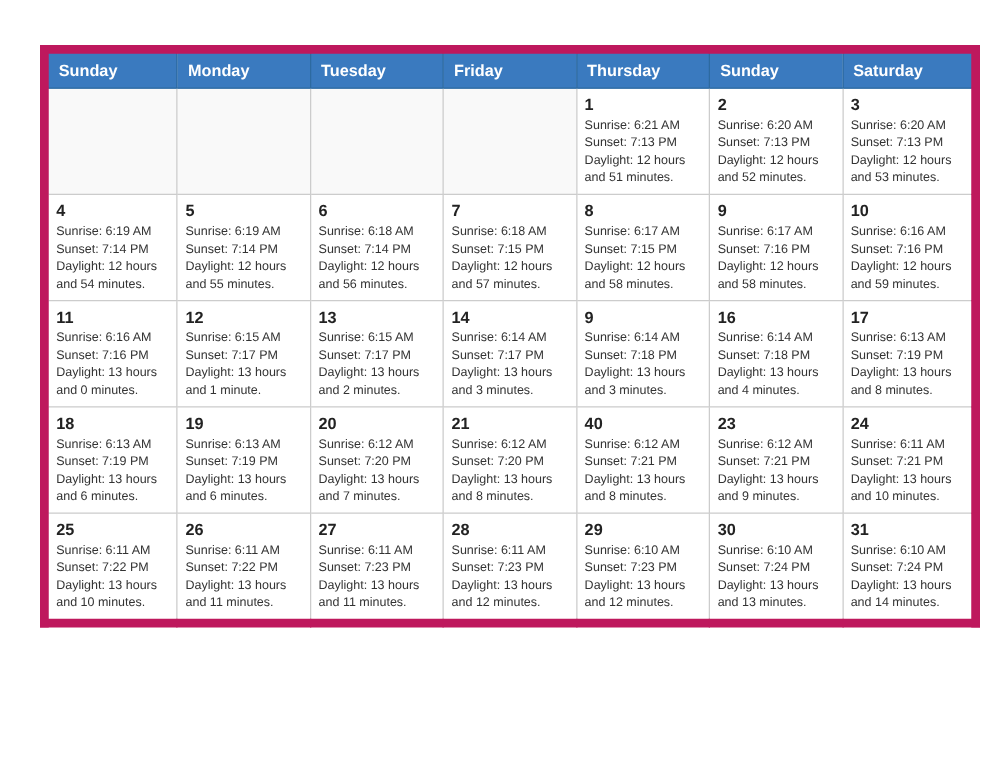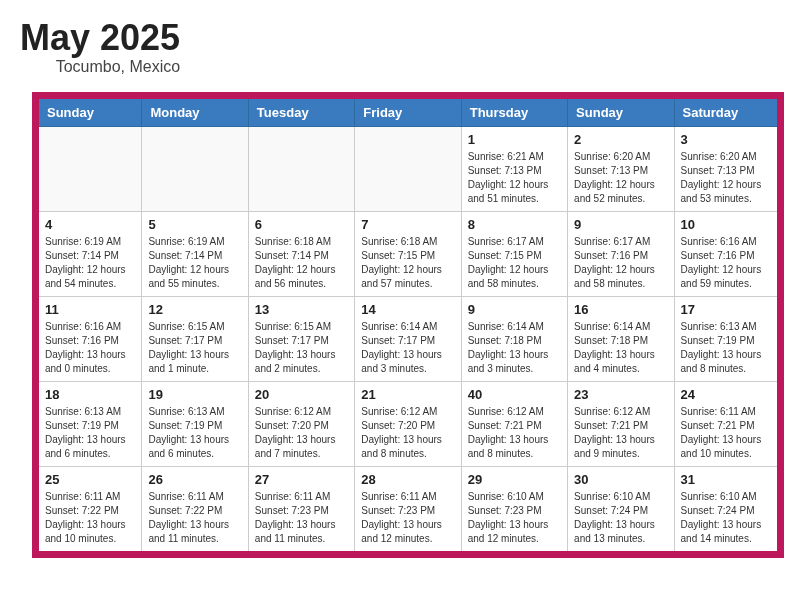--- a/index.html
+++ b/index.html
@@ -89,24 +89,20 @@
       line-height: 1.4;
     }
     .week-row td {
       height: 85px;
     }
   </style>
 </head>
 <body>
 
 <div class="header">
-  <div class="title-block">
-    <div class="month-title">May 2025</div>
-    <div class="location">Tocumbo, Mexico</div>
-  </div>
 </div>
 
 <table class="calendar">
   <thead>
     <tr>
     <th>Sunday</th>
         <th>Monday</th>
         <th>Tuesday</th>
         <th>Friday</th>
         <th>Thursday</th>

